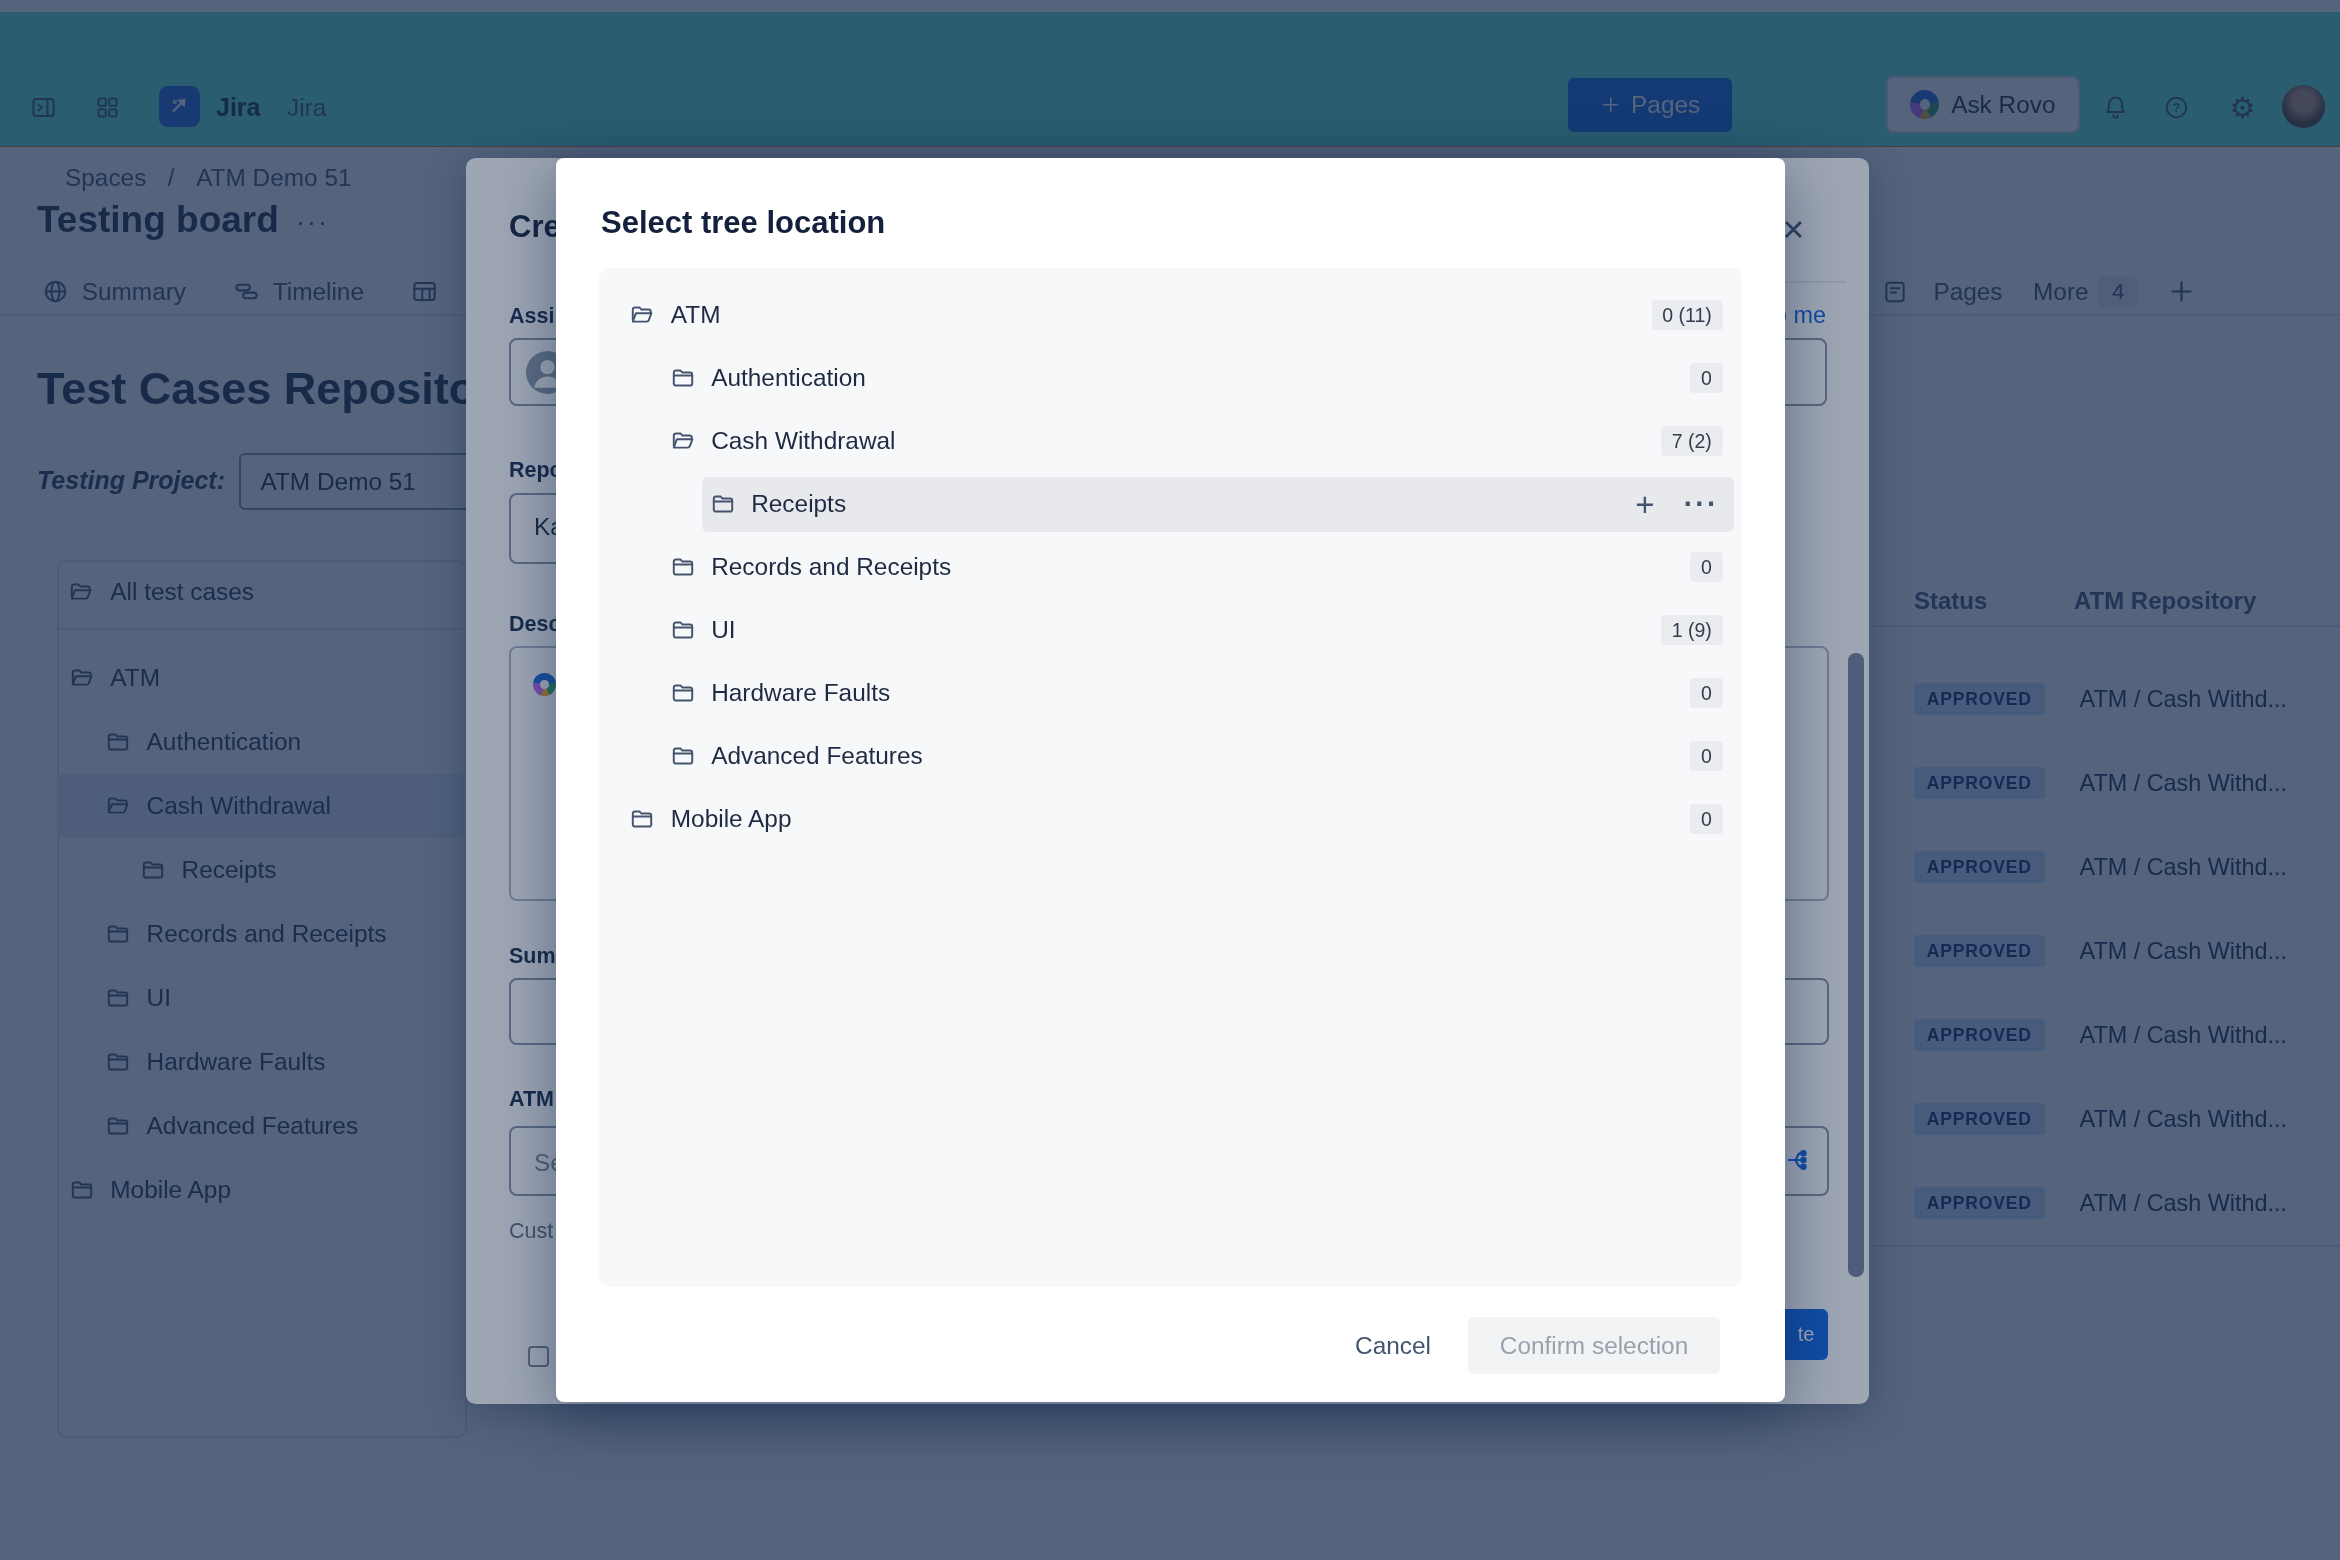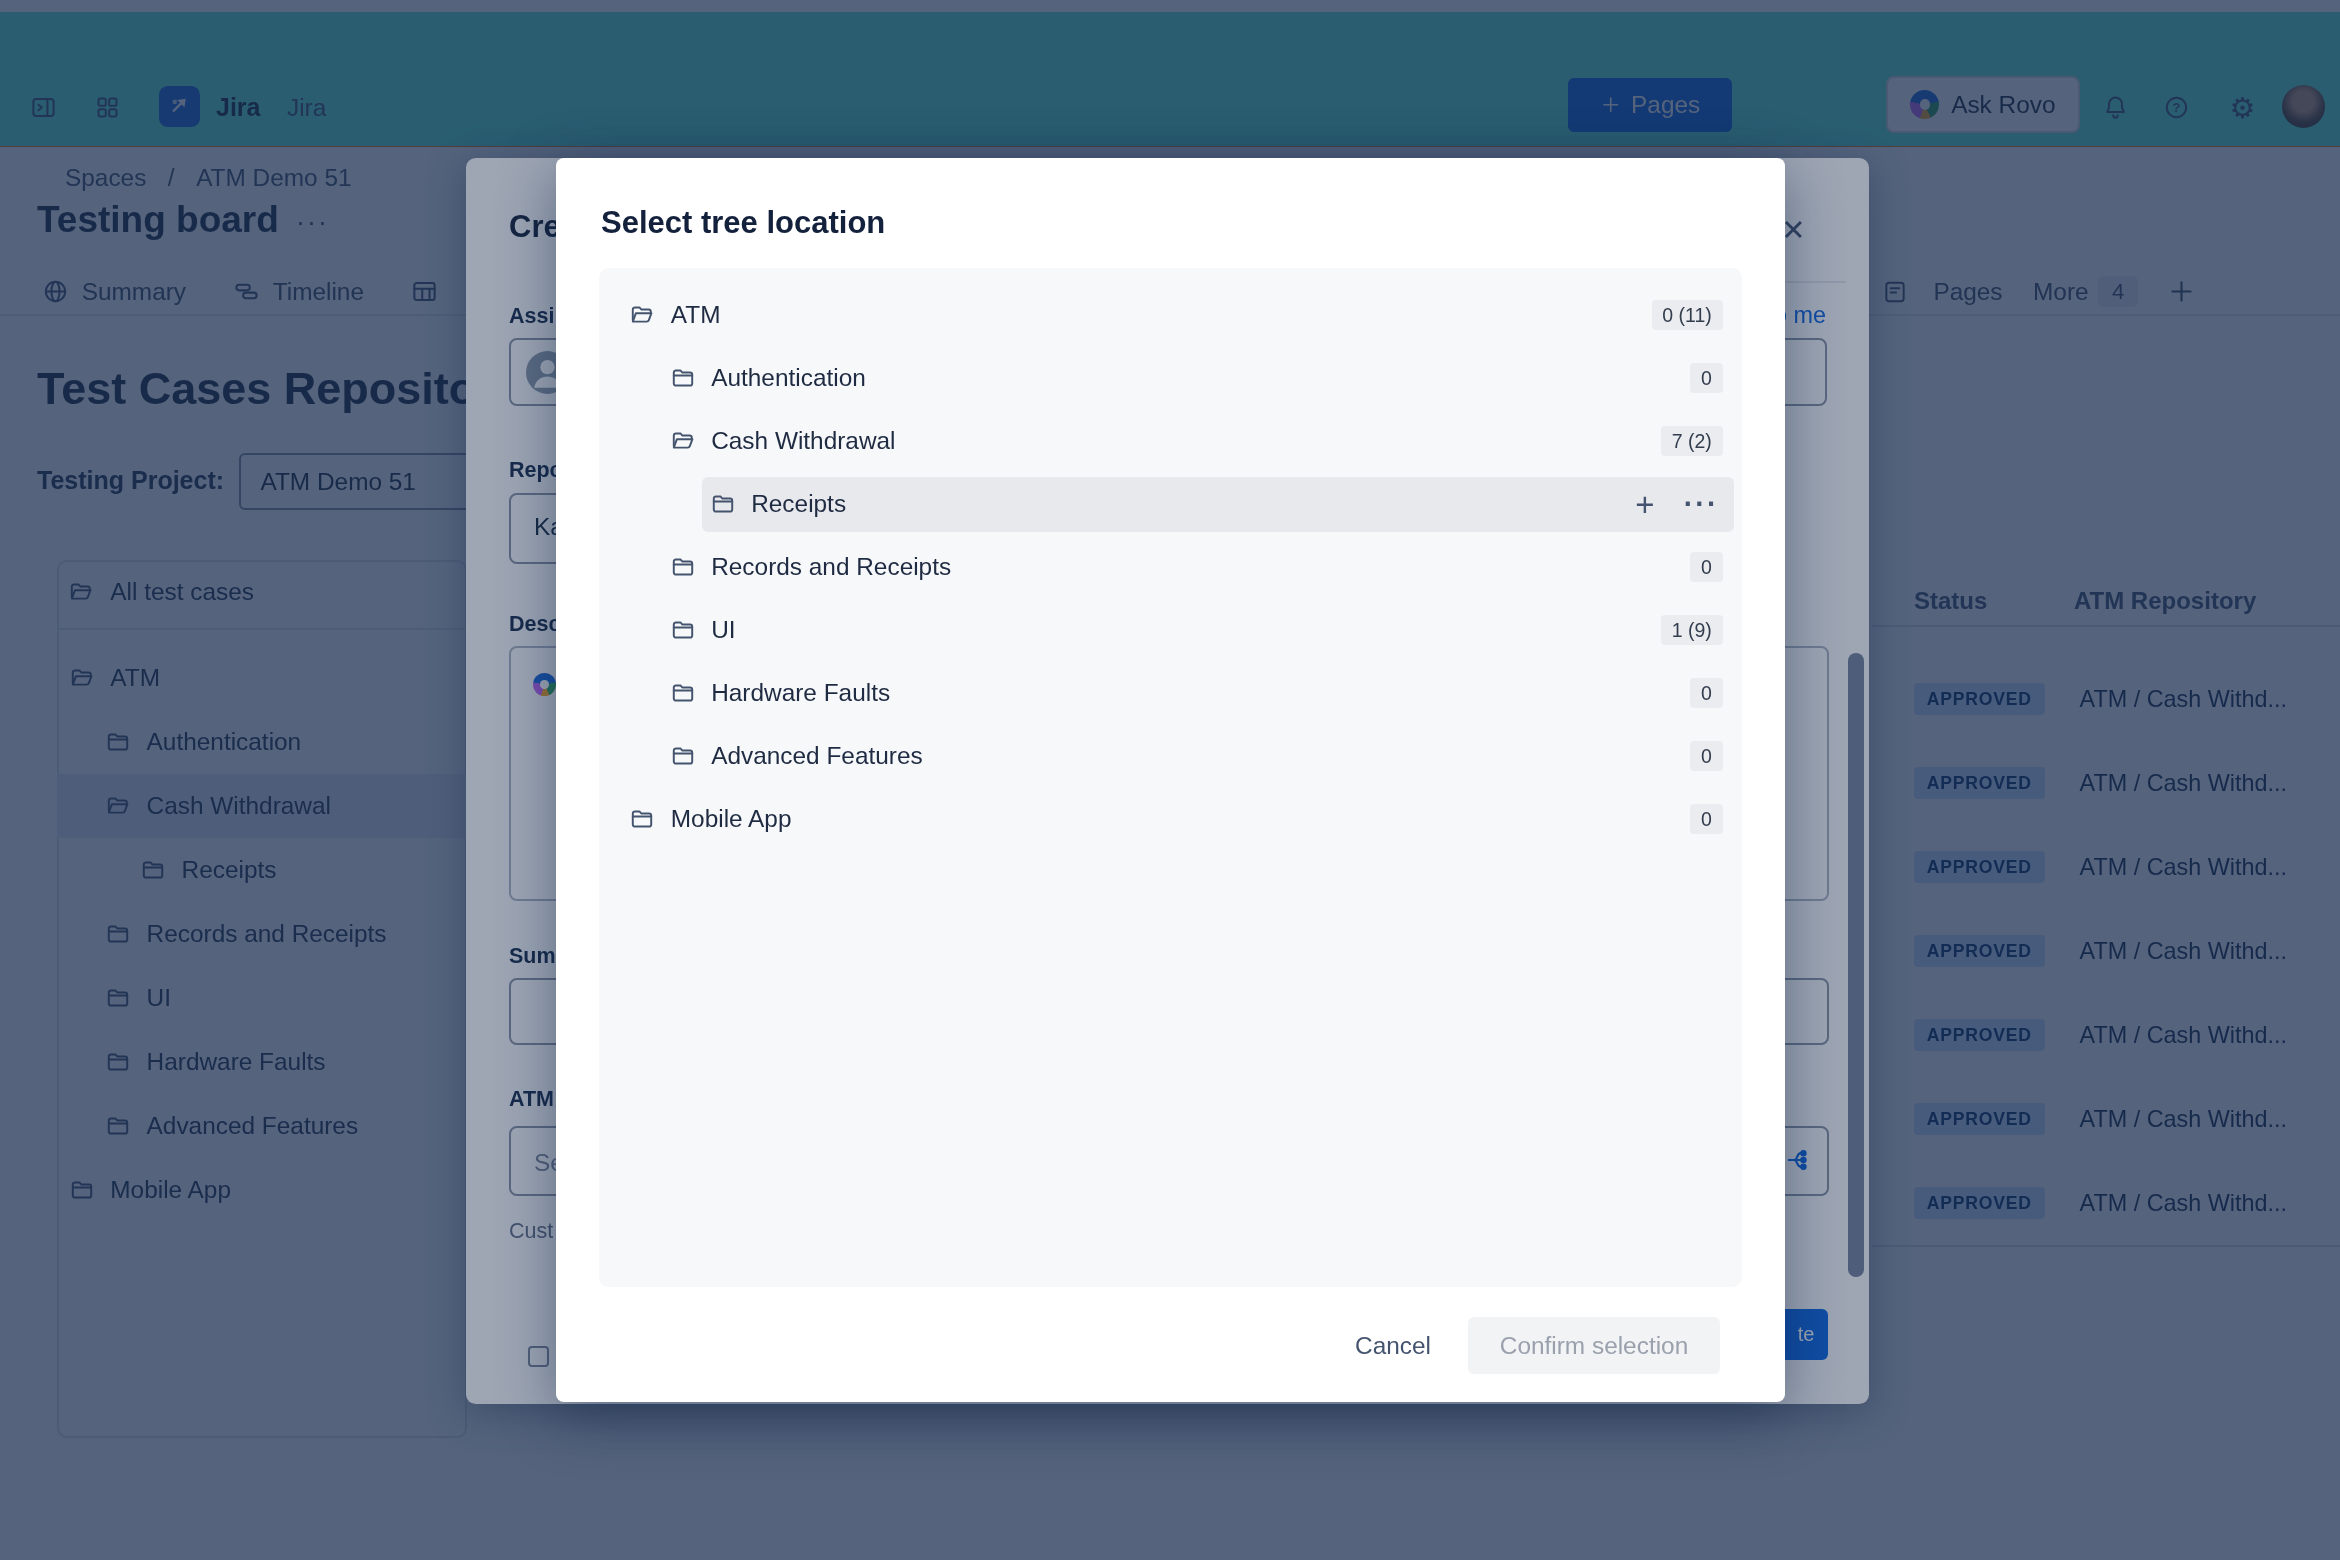--- a/index.html
+++ b/index.html
@@ -23,21 +23,21 @@
   .avatar{position:absolute;left:2282px;top:73px;width:43px;height:43px;border-radius:50%;background:radial-gradient(circle at 50% 38%,#c79b7d 0 30%,#5a4638 62%,#2f2a33 100%);}
   .crumbs{position:absolute;left:37px;top:164px;font-size:24.4px;color:#44546F;display:flex;gap:21.5px;margin-left:28px;}
   .board-title{position:absolute;left:37px;top:199px;font-size:37px;font-weight:700;color:#1E2B42;}
   .title-dots{position:absolute;left:296px;top:207px;font-size:27px;color:#44546F;letter-spacing:2px;}
   .tabs{position:absolute;left:42px;top:269px;height:45px;display:flex;gap:47px;align-items:center;color:#3E4F68;font-size:24.4px;}
   .tab{display:flex;align-items:center;gap:12.7px;}
   .tabs-right{position:absolute;top:269px;height:45px;display:flex;align-items:center;color:#3E4F68;font-size:24.4px;}
   .pill{background:#EDEEF2;border-radius:5.9px;padding:2.9px 13.7px;font-size:22.4px;color:#44546F;}
   .tabline{position:absolute;left:0;top:314px;width:2341px;height:2px;background:#E4E6EA;}
   .page-title{position:absolute;left:37px;top:363px;font-size:45px;font-weight:700;color:#1E2B42;white-space:nowrap;}
-  .tp-label{position:absolute;left:37px;top:466px;font-size:25px;font-weight:700;color:#253552;}
+  .tp-label{position:absolute;left:37px;top:466px;font-size:25px;font-weight:700;color:#253552;font-style:italic;}
   .tp-select{position:absolute;left:239px;top:453px;width:293px;height:57px;border:2px solid #8590A2;border-radius:5.9px;display:flex;align-items:center;padding-left:19.5px;font-size:24.4px;color:#1E2B42;background:#fff;}
   .side-panel{position:absolute;left:57px;top:560px;width:410px;height:878px;border:2px solid #DFE2E7;border-radius:9.8px;background:#fff;}
   .side-head{position:absolute;left:57px;top:558px;width:410px;height:68px;display:flex;align-items:center;padding-left:10.7px;gap:16.6px;font-size:24.4px;color:#253552;}
   .side-div{position:absolute;left:57px;top:628px;width:410px;height:2px;background:#E4E6EA;}
   .side-rows{position:absolute;left:57px;top:646px;width:410px;}
   .srow{height:64px;display:flex;align-items:center;font-size:24.4px;color:#253552;}
   .srow.sel{background:#E7EEF9;}
   .srow .sp{flex:none;}
   .srow .ic{flex:none;width:26px;height:26px;margin-right:15.6px;}
   .tc-head{font-size:24px;font-weight:700;color:#44546F;}

